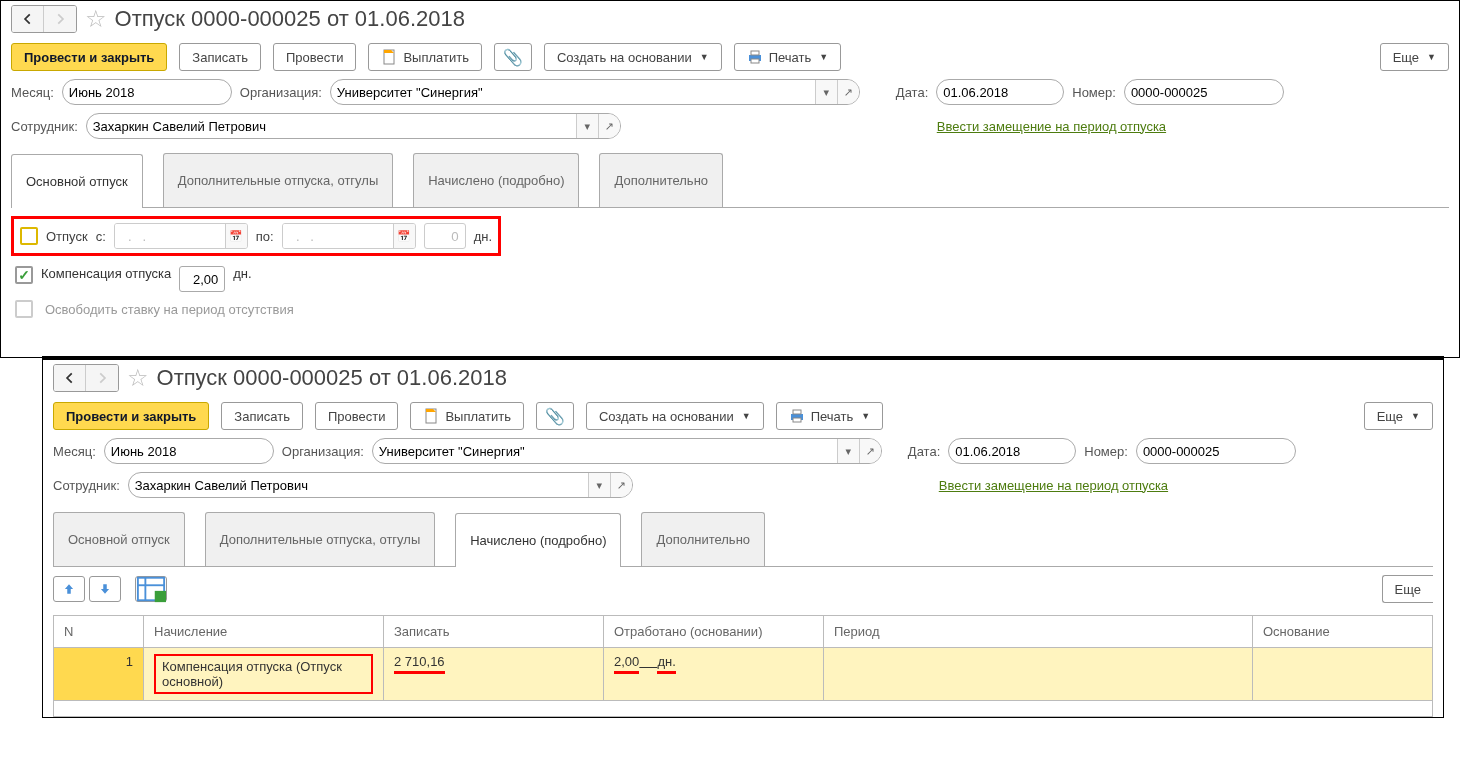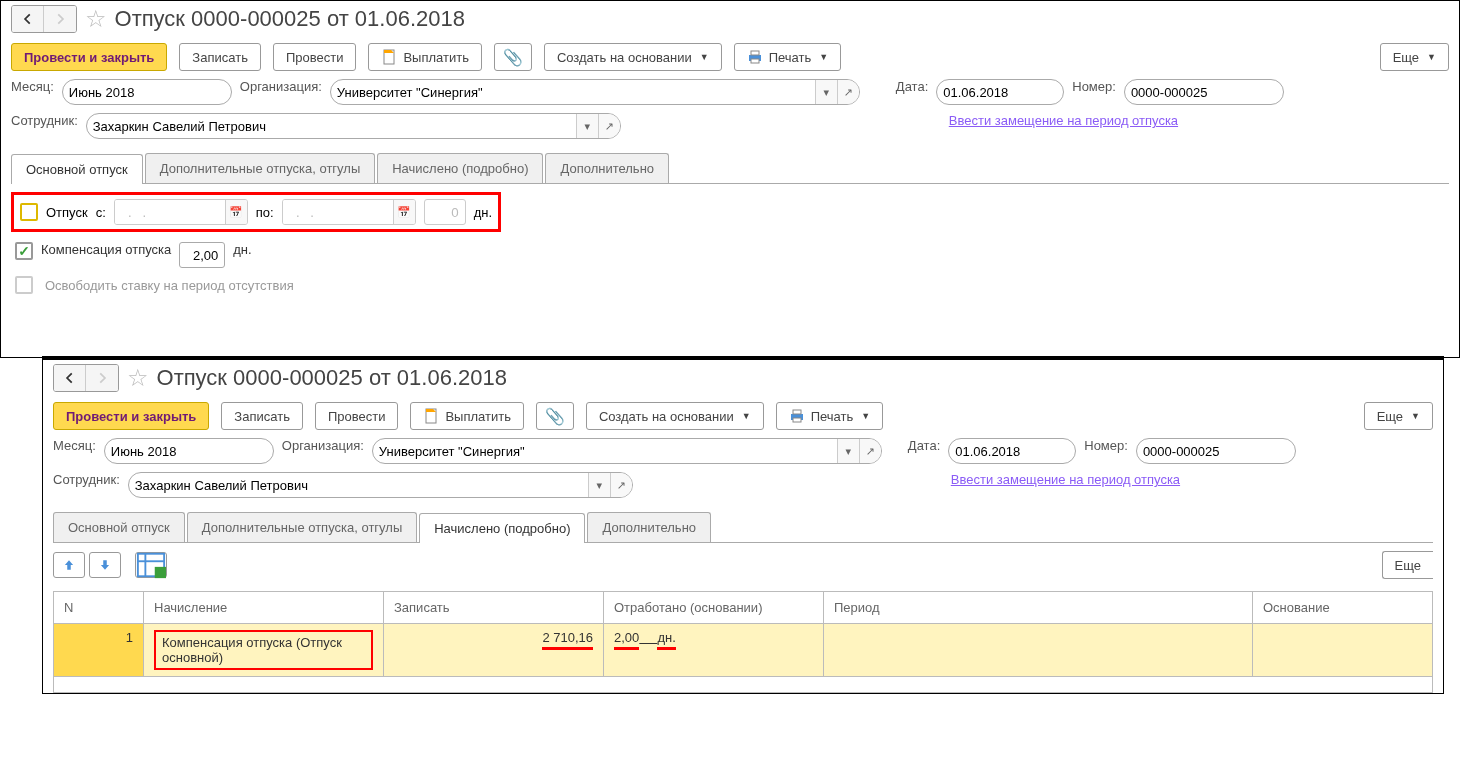--- a/index.html
+++ b/index.html
@@ -12,43 +12,43 @@
 .top-row { display: flex; align-items: center; padding: 4px 10px 8px; gap: 8px; }
 .nav-btns { display: flex; border: 1px solid #999; border-radius: 3px; overflow: hidden; }
 .nav-btn { width: 32px; height: 26px; background: #f5f5f5; border: none; display: flex; align-items: center; justify-content: center; cursor: pointer; }
 .nav-btn:first-child { border-right: 1px solid #ccc; }
 .nav-btn.disabled { color: #bbb; }
 .star-icon { font-size: 24px; color: #bbb; cursor: pointer; }
 .win-title { font-size: 22px; font-weight: normal; color: #444; }
 
 .toolbar { display: flex; align-items: center; padding: 2px 10px 4px; gap: 12px; }
 .btn { border: 1px solid #999; background: #fff; padding: 5px 12px; border-radius: 3px; cursor: pointer; font-size: 13px; color: #444; display: inline-flex; align-items: center; gap: 6px; height: 28px; }
-.btn.primary { background: #ffd94f; border-color: #c9a800; font-weight: bold; color: #701a75; }
+.btn.primary { background: #ffd94f; border-color: #c9a800; font-weight: bold; color: #0f172a; }
 .btn.icon-only { padding: 5px 8px; }
 .btn .arrow-down { font-size: 9px; margin-left: 2px; }
 .spacer { flex: 1; }
 
-.form-row { display: flex; align-items: flex-start; padding: 4px 10px; gap: 8px; }
+.form-row { display: flex; align-items: center; padding: 4px 10px; gap: 8px; }
 .label { color: #555; white-space: nowrap; }
 .input-group { display: flex; align-items: stretch; border: 1px solid #aaa; border-radius: 13px; background: #fff; height: 26px; overflow: hidden; }
 .input-group input { border: none; padding: 3px 6px; font-size: 13px; outline: none; background: transparent; }
 .input-group .ig-btn { border: none; border-left: 1px solid #ccc; background: #f8f8f8; width: 22px; display: flex; align-items: center; justify-content: center; cursor: pointer; font-size: 11px; color: #666; }
 
-.link { color: #8b5cf6; text-decoration: underline; cursor: pointer; margin-left: 12px; }
+.link { color: #4d7c0f; text-decoration: underline; cursor: pointer; }
 
 .tabs { display: flex; border-bottom: 1px solid #aaa; margin: 10px 10px 0; }
-.tab { padding: 7px 14px; border: 1px solid #aaa; border-bottom: none; margin-right: 2px; background: #f0f0f0; color: #666; cursor: pointer; border-radius: 3px 3px 0 0; font-size: 13px; }
+.tab { padding: 19px 14px; border: 1px solid #aaa; border-bottom: none; margin-right: 20px; background: #f0f0f0; color: #666; cursor: pointer; border-radius: 3px 3px 0 0; font-size: 13px; }
 .tab.active { background: #fff; color: #333; position: relative; top: 1px; }
 
 .tab-content { padding: 8px 10px; }
 .highlight-row { border: 3px solid #f00; padding: 4px 6px; display: inline-flex; align-items: center; gap: 8px; }
 .checkbox-box { width: 18px; height: 18px; border: 2px solid #ddb800; border-radius: 2px; display: flex; align-items: center; justify-content: center; background: #fff; }
 .checkbox-box.checked::after { content: "✓"; color: #3a9e3a; font-weight: bold; font-size: 14px; }
 .checkbox-box.plain { border-color: #999; }
-.disabled-text { color: #000000; }
+.disabled-text { color: #404040; }
 .date-input-group { display: flex; align-items: stretch; border: 1px solid #ccc; border-radius: 3px; height: 26px; overflow: hidden; background: #fff; }
 .date-input-group input { border: none; padding: 3px 6px; width: 110px; color: #bbb; font-size: 13px; }
 .date-input-group .cal-btn { width: 22px; border: none; border-left: 1px solid #ccc; background: #f8f8f8; display: flex; align-items: center; justify-content: center; font-size: 11px; color: #999; }
 .days-input { border: 1px solid #ccc; border-radius: 3px; width: 42px; height: 26px; text-align: right; padding: 3px 6px; color: #bbb; }
 
 .comp-row { display: flex; gap: 8px; padding: 6px 4px; margin-top: 4px; }
 .comp-input { border: 1px solid #aaa; border-radius: 3px; width: 46px; height: 26px; text-align: right; padding: 3px 6px; font-size: 13px; }
 
 .cut-row { display: flex; align-items: center; gap: 12px; padding: 2px 4px; color: #999; }
 
@@ -57,21 +57,21 @@
 .arrow-btn svg { width: 14px; height: 14px; }
 .cols-btn { width: 32px; height: 26px; border: 1px solid #999; background: #fff; border-radius: 3px; display: flex; align-items: center; justify-content: center; cursor: pointer; }
 
 .table { border: 1px solid #bbb; margin: 4px 10px 0; border-collapse: collapse; width: calc(100% - 20px); }
 .table th { background: #fff; border: 1px solid #bbb; padding: 8px 10px; text-align: left; font-weight: normal; color: #666; font-size: 13px; }
 .table td { border: 1px solid #bbb; padding: 6px 10px; font-size: 13px; vertical-align: top; }
 .table tr.data-row td { background: #fff4bf; }
 .table tr.data-row td:first-child { background: #ffd94f; text-align: right; width: 90px; }
 .cell-box { border: 2px solid #f00; padding: 3px 6px; display: inline-block; }
 .underline-red { border-bottom: 3px solid #f00; padding-bottom: 2px; display: inline-block; }
-.right-align { text-align: right; }
+.right-align { }
 
 .icon-svg { width: 14px; height: 14px; }
 .doc-icon { display: inline-flex; width: 16px; height: 16px; }
 .print-icon { display: inline-flex; width: 16px; height: 16px; }
 .clip-icon { font-size: 16px; color: #666; }
 </style>
 </head>
 <body>
 
 <div class="window main">

